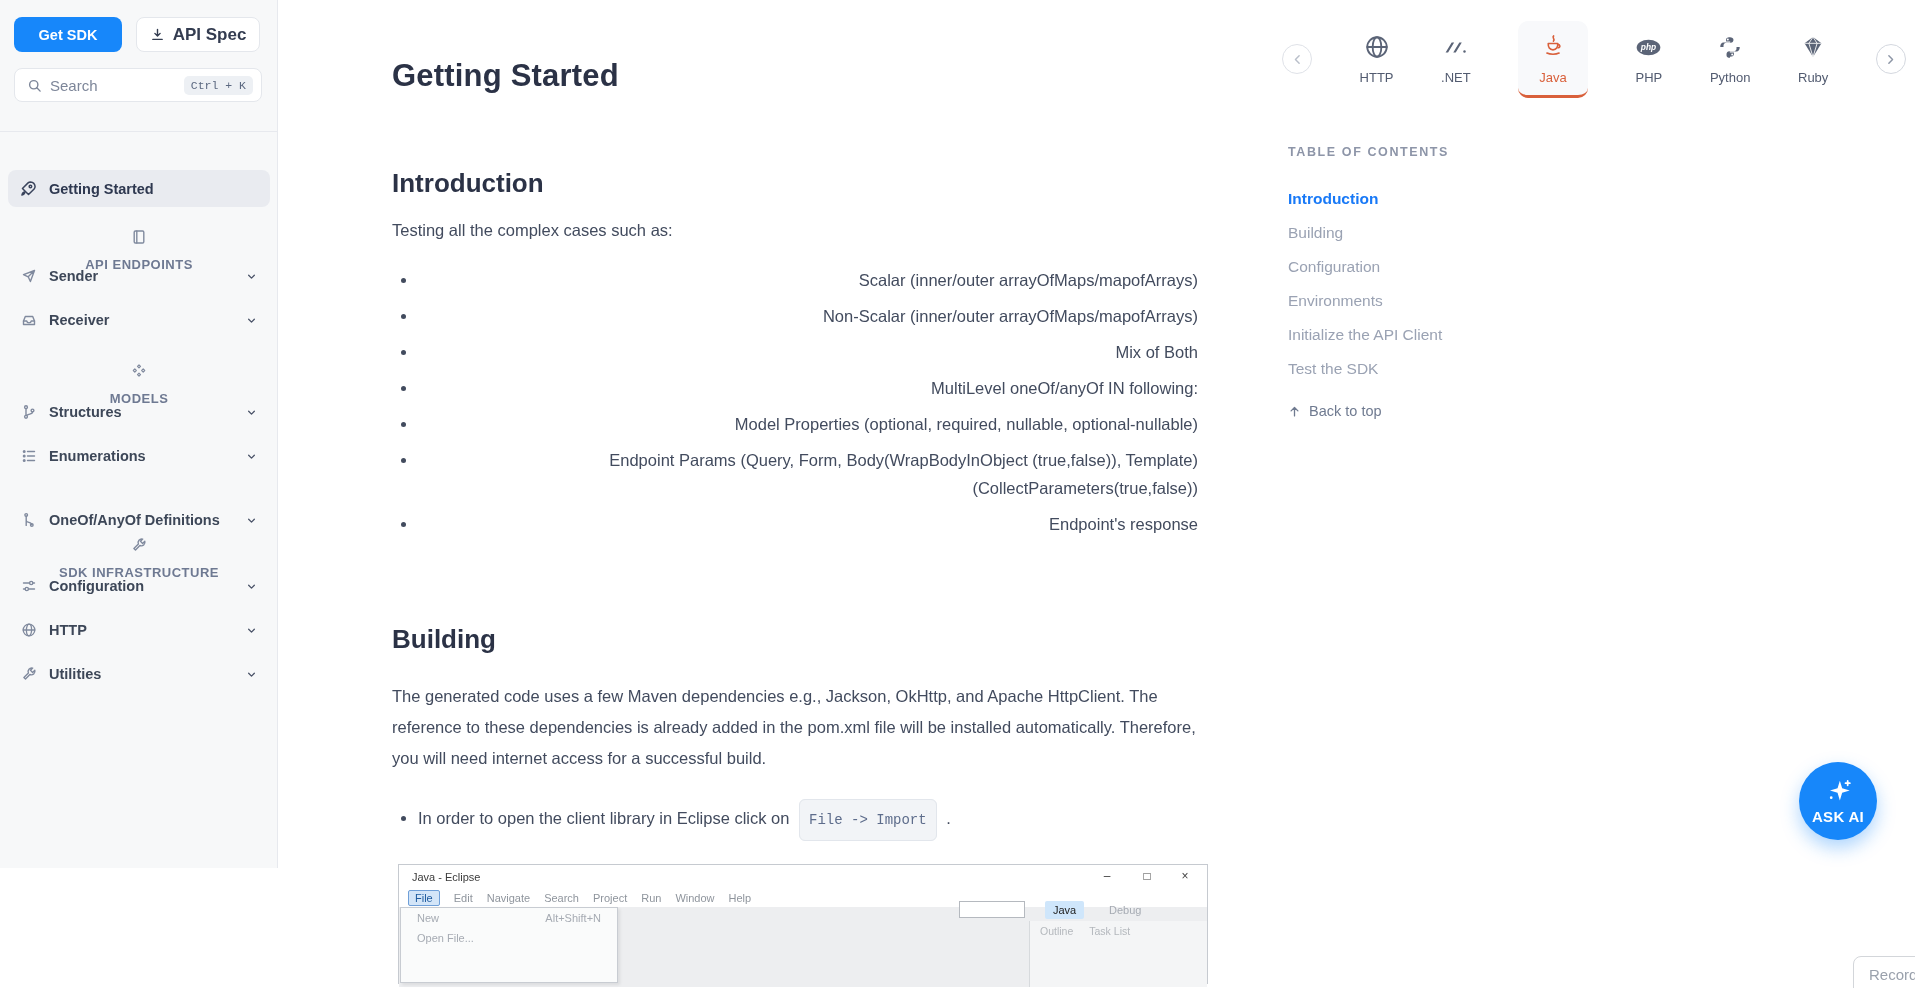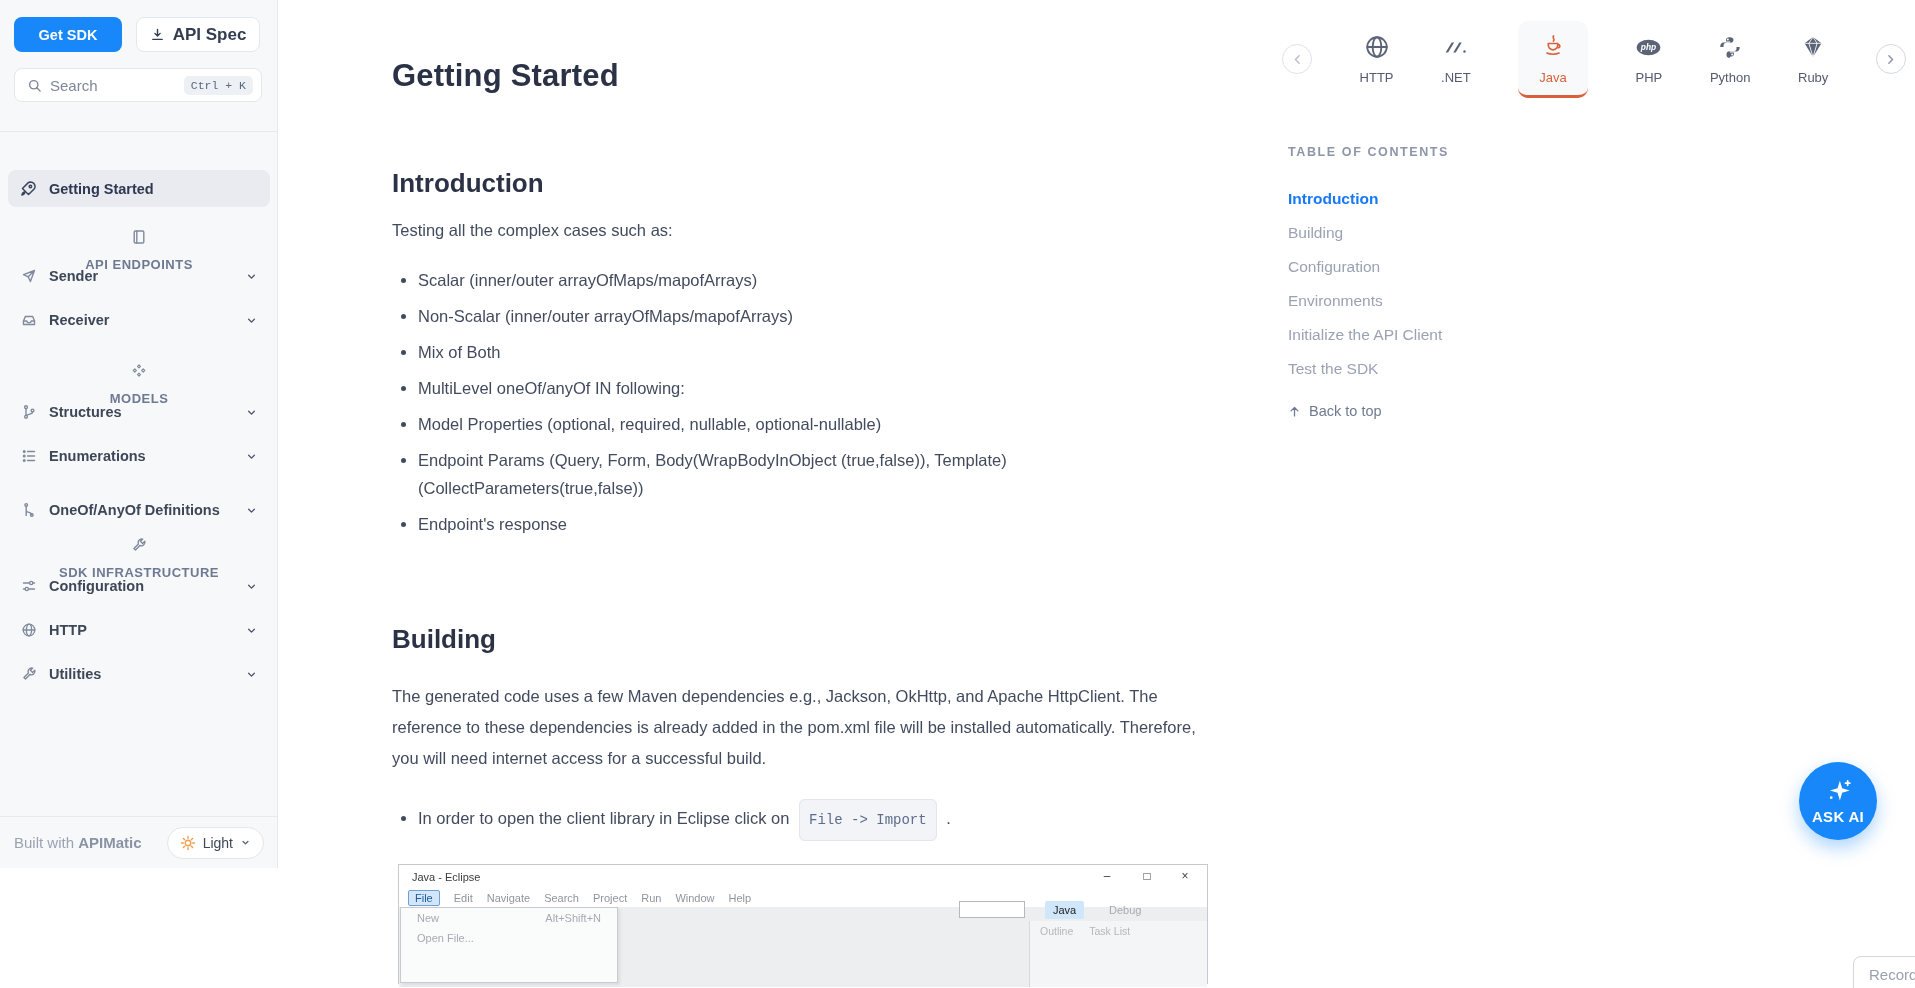--- a/index.html
+++ b/index.html
@@ -31,21 +31,21 @@
   .theme-pill .sun { color:#ef9d4d; width:16px; height:16px; }
   .theme-pill .dchev { color:#5a6478; width:11px; height:11px; }
 
   
   .article { position:absolute; left:392px; top:0; width:818px; }
   .page-title { margin-top:58px; font-size:31px; color:#2b3246; font-weight:700; letter-spacing:.2px; }
   .h2 { font-size:26px; color:#2b3246; font-weight:700; }
   .h2.intro { margin-top:74px; }
   .h2.building { margin-top:86px; }
   .lead { margin-top:22px; font-size:16.5px; color:#424b5e; }
-  ul.bullets { margin-top:26px; padding-left:26px; }
+  ul.bullets { margin-top:26px; padding-left:26px;text-align:right; }
   ul.bullets li { font-size:16.5px; color:#424b5e; line-height:28px; margin-bottom:8px; max-width:780px; }
   .supported { margin-top:20px; font-size:16.5px; color:#424b5e; }
   .supported b { color:#2f394e; }
   .para { margin-top:26px; font-size:16.5px; color:#424b5e; line-height:31px; max-width:808px; }
   ul.single { margin-top:30px; padding-left:26px; }
   ul.single li { font-size:16.5px; color:#424b5e; line-height:28px; }
   .code-chip { font-family:"Liberation Mono", monospace; font-size:14px; color:#5d6c8b; background:#f2f4f7; border:1px solid #e2e6ec; border-radius:6px; padding:12px 9px; margin:0 5px; white-space:nowrap; }
 
   
   .eclipse { margin:30px 0 0 6px; position:relative; width:810px; height:120px; background:#fff; border:1px solid #c6cad0; }
@@ -202,21 +202,21 @@
               <circle cx="3.2" cy="12.5" r="0.8"></circle>
             </svg>
           </span>
         <span>Enumerations</span>
         <span class="chev">
             <svg width="13" height="13" viewBox="0 0 16 16" fill="none" stroke="currentColor" stroke-width="1.6" stroke-linecap="round" stroke-linejoin="round">
               <path d="M4.5 6.5L8 10l3.5-3.5"></path>
             </svg>
           </span>
       </div>
-      <div class="nav-row" style="top:364px">
+      <div class="nav-row" style="top:374px">
         <span class="sicon">
             <svg width="16" height="16" viewBox="0 0 16 16" fill="none" stroke="currentColor" stroke-width="1.4" stroke-linecap="round" stroke-linejoin="round">
               <circle cx="5.2" cy="2.9" r="1.3"></circle>
               <circle cx="10.8" cy="13.1" r="1.3"></circle>
               <path d="M5.2 4.2v4.2c0 2.6 5.6 1.3 5.6 4.3M5.2 8.4v5"></path>
             </svg>
           </span>
         <span>OneOf/AnyOf Definitions</span>
         <span class="chev">
             <svg width="13" height="13" viewBox="0 0 16 16" fill="none" stroke="currentColor" stroke-width="1.6" stroke-linecap="round" stroke-linejoin="round">
@@ -270,40 +270,20 @@
           </span>
         <span>Utilities</span>
         <span class="chev">
             <svg width="13" height="13" viewBox="0 0 16 16" fill="none" stroke="currentColor" stroke-width="1.6" stroke-linecap="round" stroke-linejoin="round">
               <path d="M4.5 6.5L8 10l3.5-3.5"></path>
             </svg>
           </span>
       </div>
     </nav>
 
-    <div class="side-footer">
-      <div class="built">
-        <span>Built with</span>
-        <b>APIMatic</b>
-      </div>
-      <button class="theme-pill">
-        <span class="sun">
-            <svg width="16" height="16" viewBox="0 0 16 16" fill="none" stroke="currentColor" stroke-width="1.4" stroke-linecap="round">
-              <circle cx="8" cy="8" r="2.8"></circle>
-              <path d="M8 1.5v1.8M8 12.7v1.8M1.5 8h1.8M12.7 8h1.8M3.4 3.4l1.3 1.3M11.3 11.3l1.3 1.3M12.6 3.4l-1.3 1.3M4.7 11.3l-1.3 1.3"></path>
-            </svg>
-          </span>
-        <span>Light</span>
-        <span class="dchev">
-            <svg width="11" height="11" viewBox="0 0 16 16" fill="none" stroke="currentColor" stroke-width="2" stroke-linecap="round" stroke-linejoin="round">
-              <path d="M4.5 6.5L8 10l3.5-3.5"></path>
-            </svg>
-          </span>
-      </button>
-    </div>
   </aside>
 
   <main class="article">
     <h1 class="page-title">Getting Started</h1>
 
     <h2 class="h2 intro">Introduction</h2>
     <p class="lead">Testing all the complex cases such as:</p>
     <ul class="bullets">
       <li>Scalar (inner/outer arrayOfMaps/mapofArrays)</li>
       <li>Non-Scalar (inner/outer arrayOfMaps/mapofArrays)</li>

